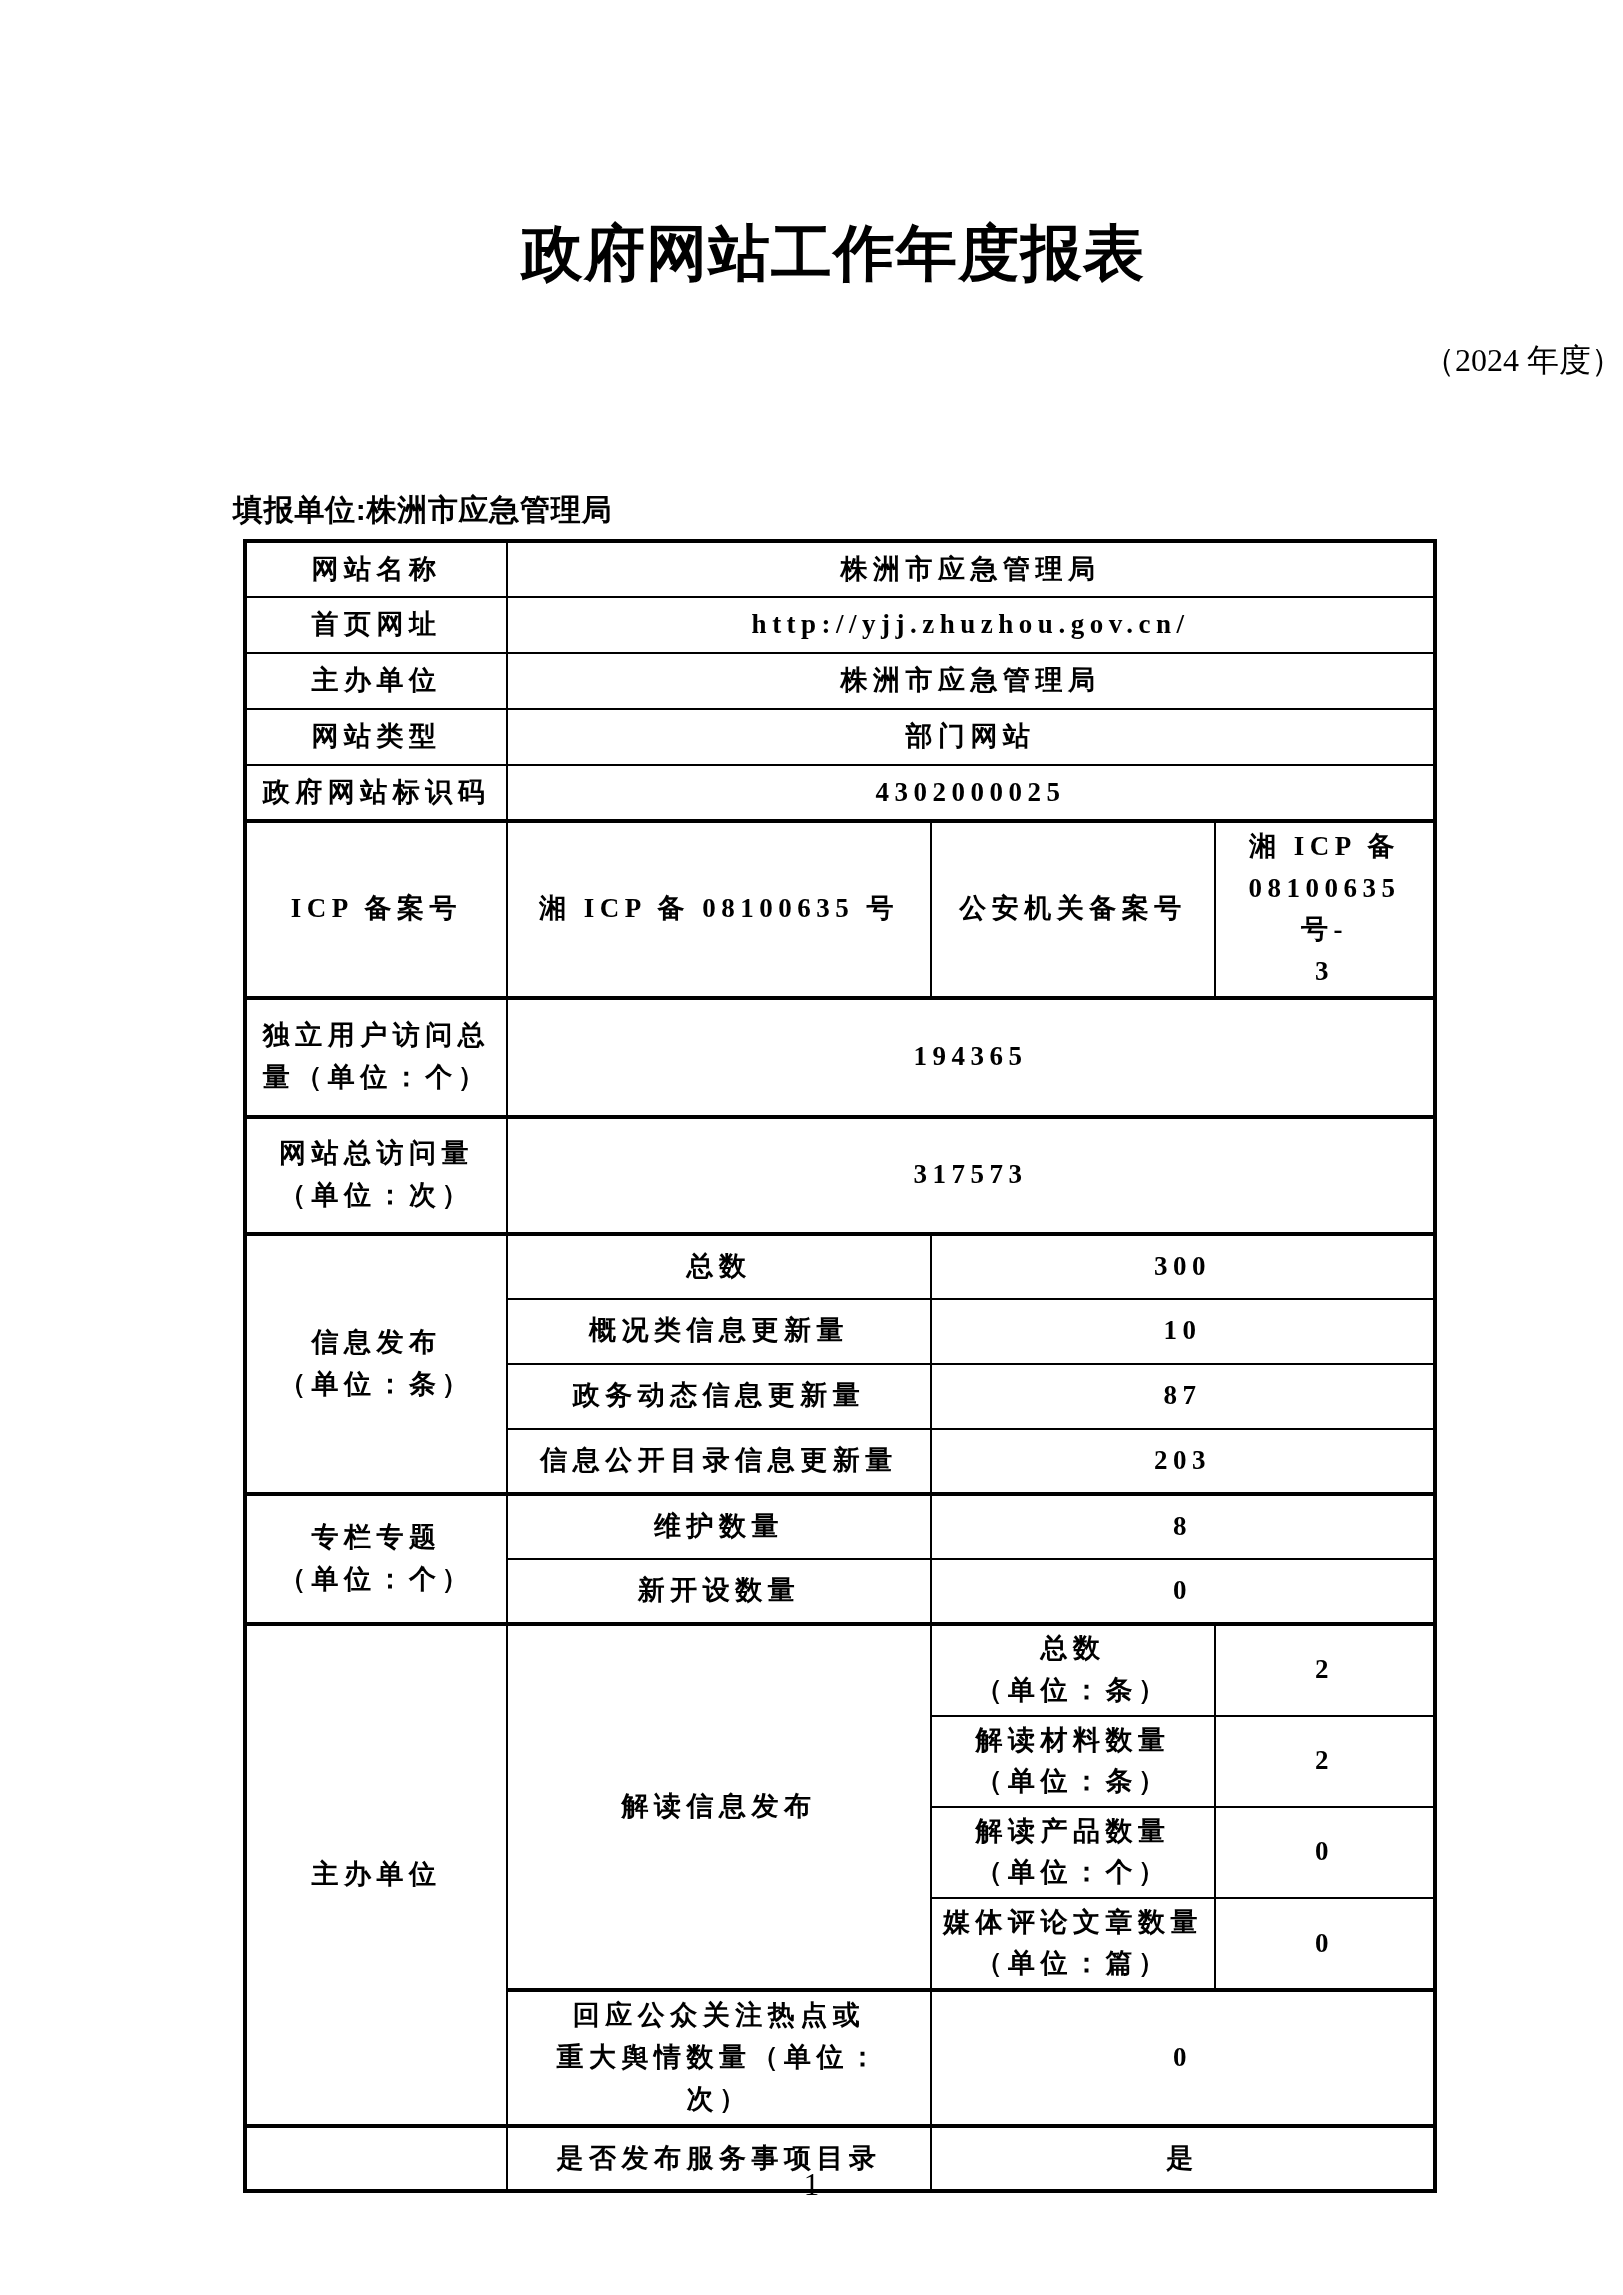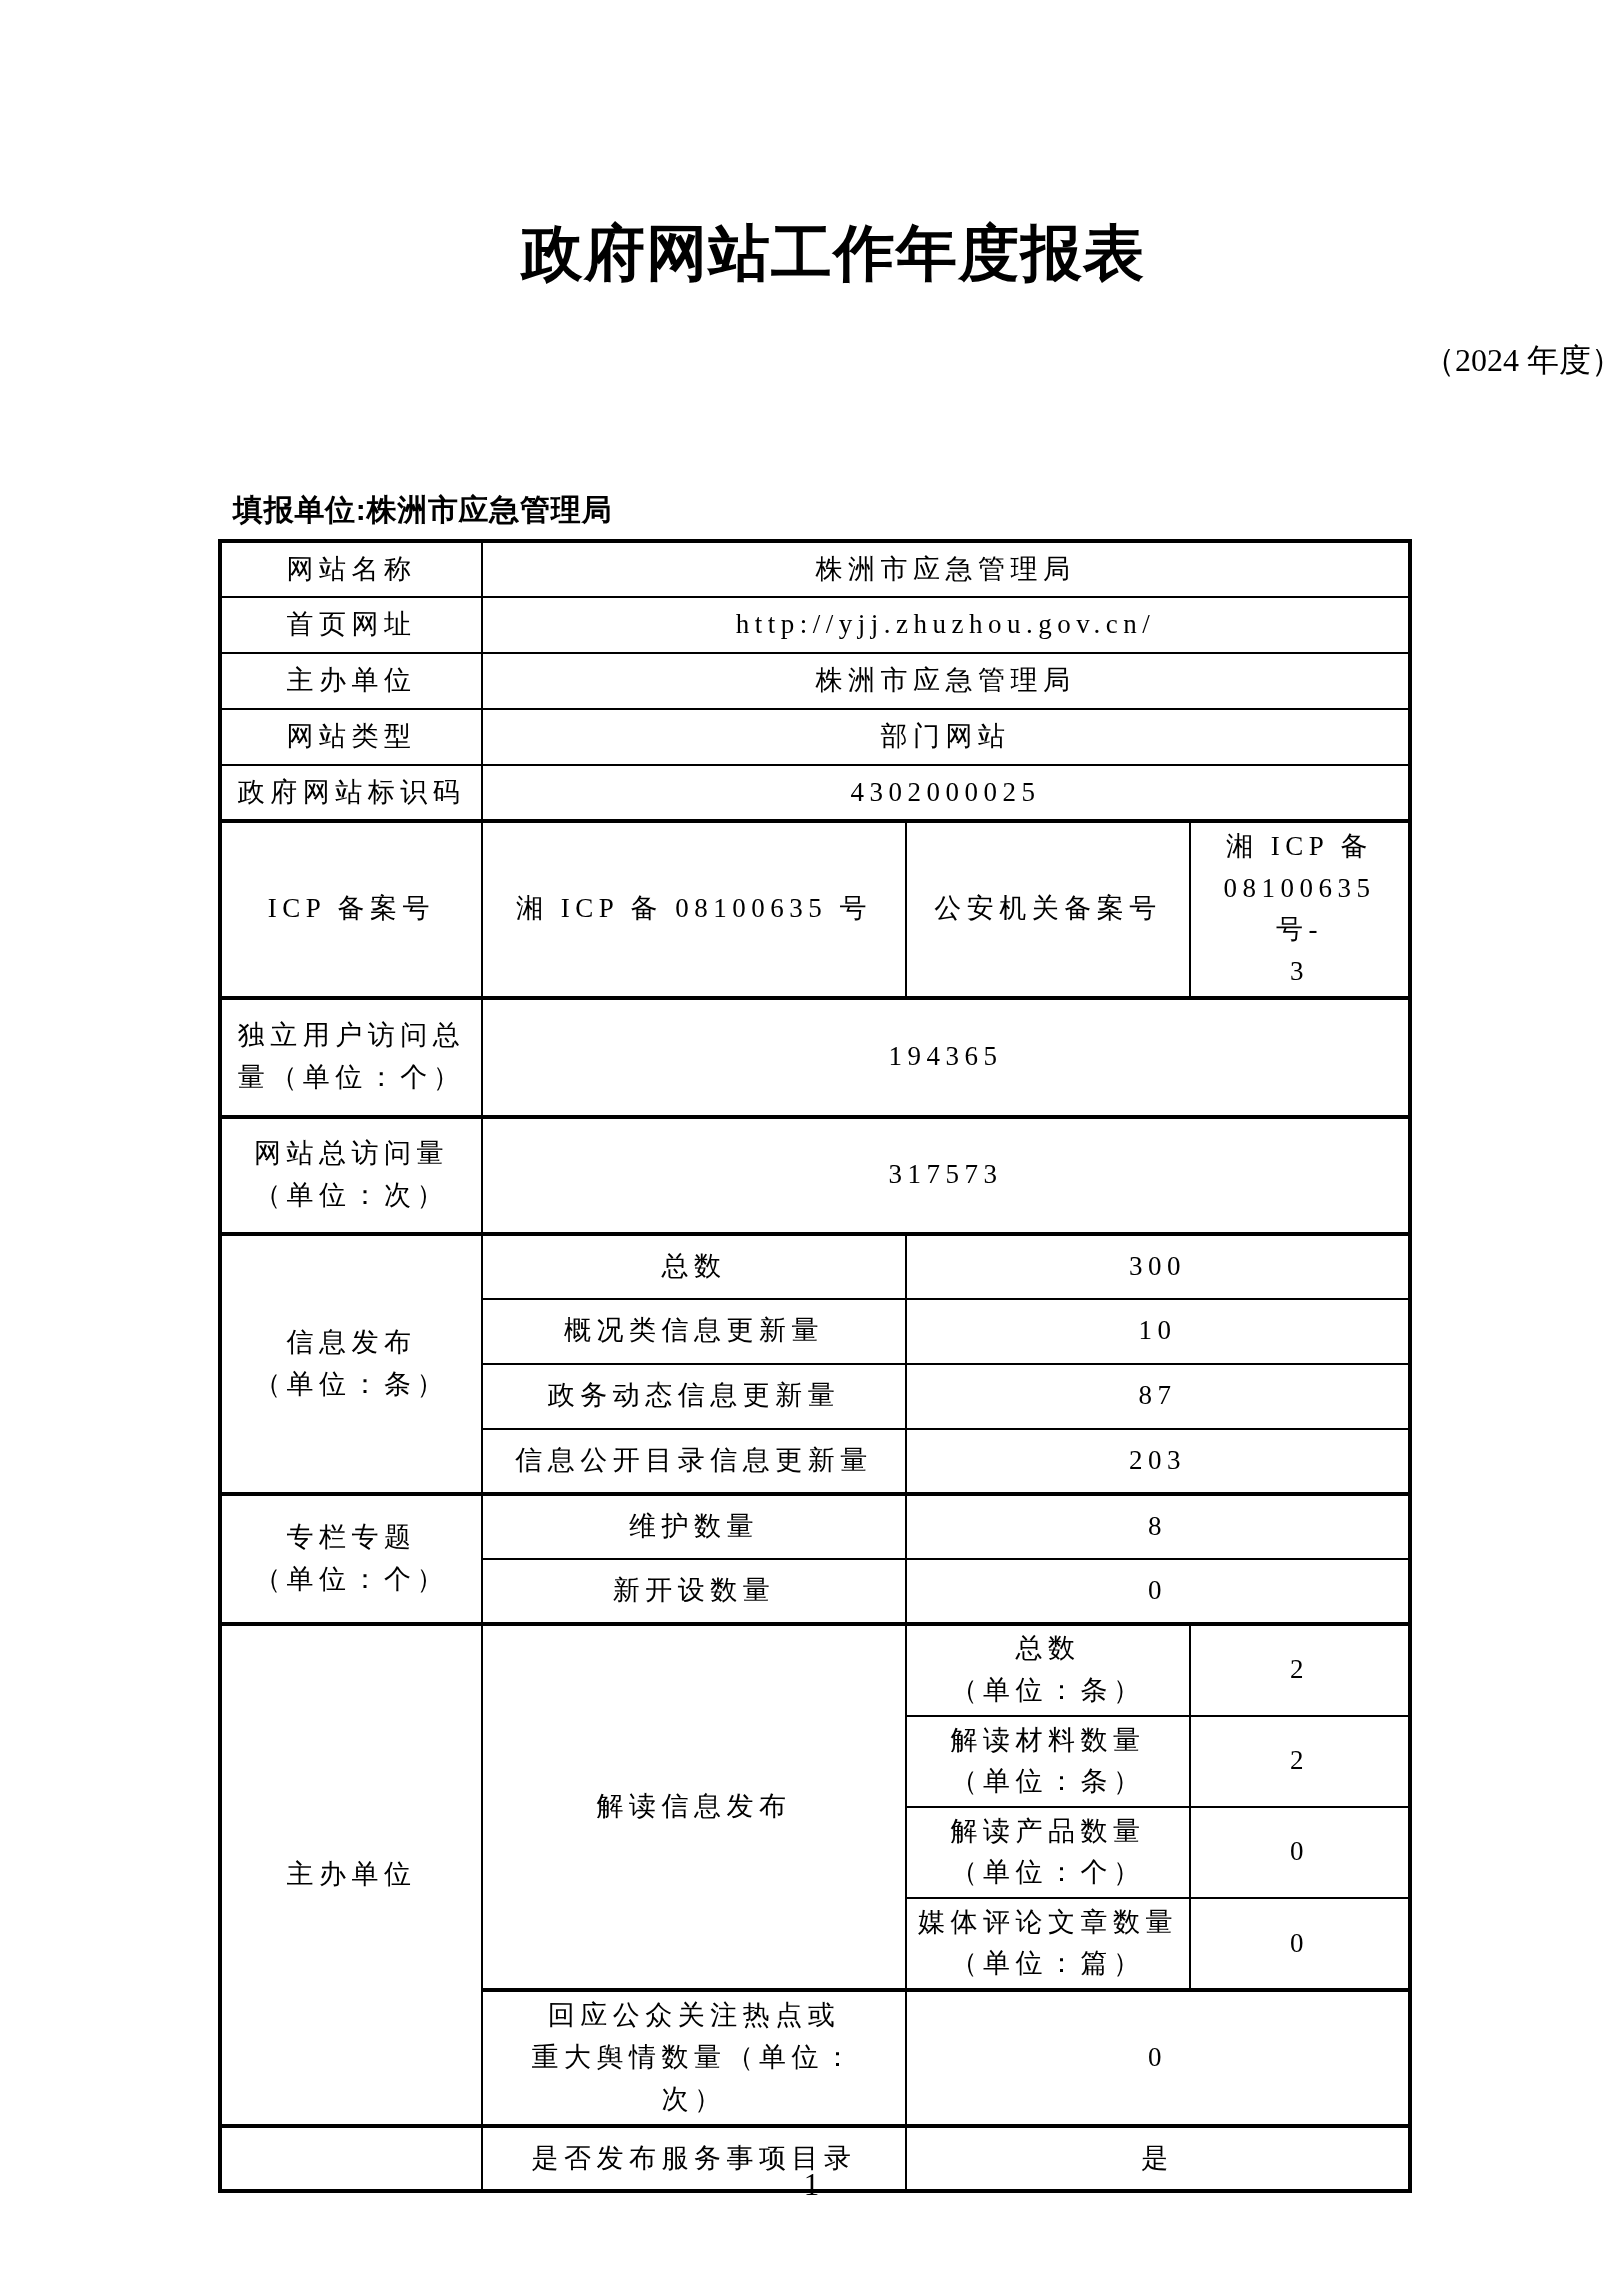--- a/index.html
+++ b/index.html
@@ -24,24 +24,25 @@
     font-size:32px; line-height:1.2;
     font-family:"Liberation Serif", serif;
   }
   .filing-unit {
     position:absolute; top:492px; left:233px;
     font-family:"Liberation Sans", sans-serif;
     font-weight:bold; font-size:30px; line-height:1.2;
     letter-spacing:0.7px;
   }
   table.report {
-    position:absolute; top:539px; left:218px;
+    position:absolute; top:539px; left:243px;
     width:1190px;
     border-collapse:collapse; table-layout:fixed;
     border:4.8px solid #000;
+    font-weight:bold;
   }
   table.report td {
     border:2px solid #000;
     text-align:center; vertical-align:middle;
     font-size:27px; line-height:1.55;
     padding:2.7px 5.5px;
     letter-spacing:5.5px;
     white-space:pre-line;
     overflow:hidden;
   }

